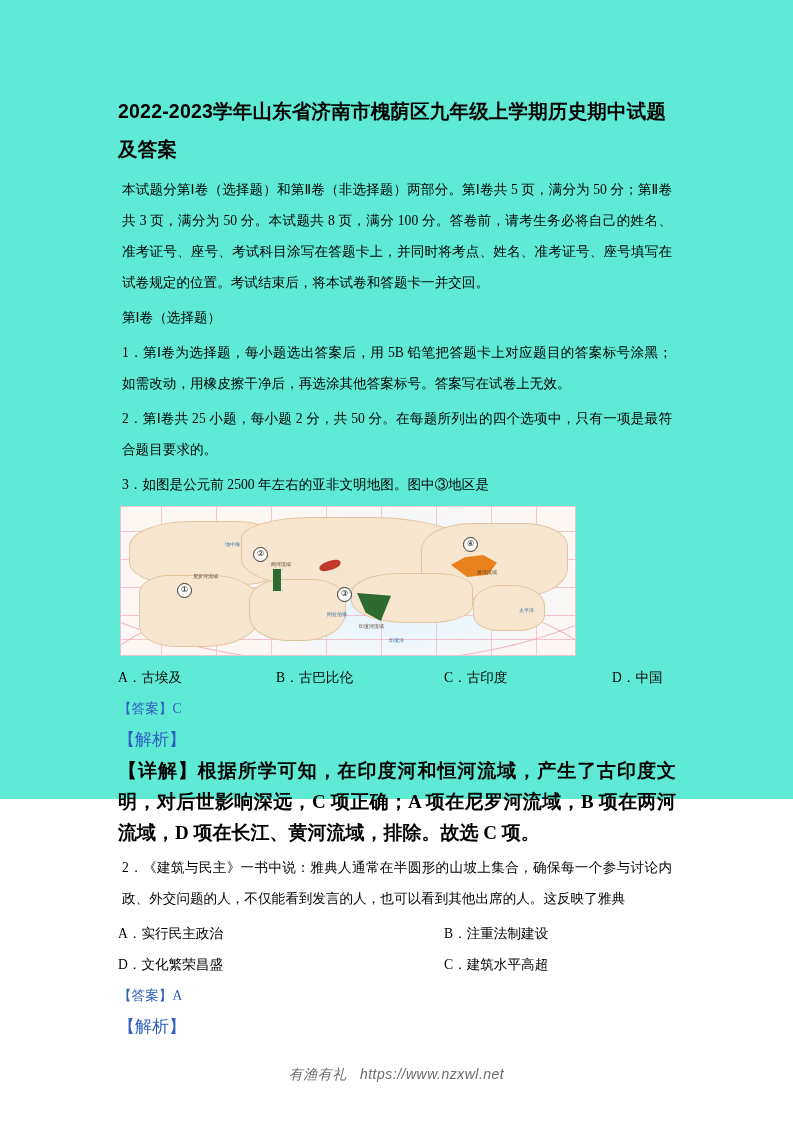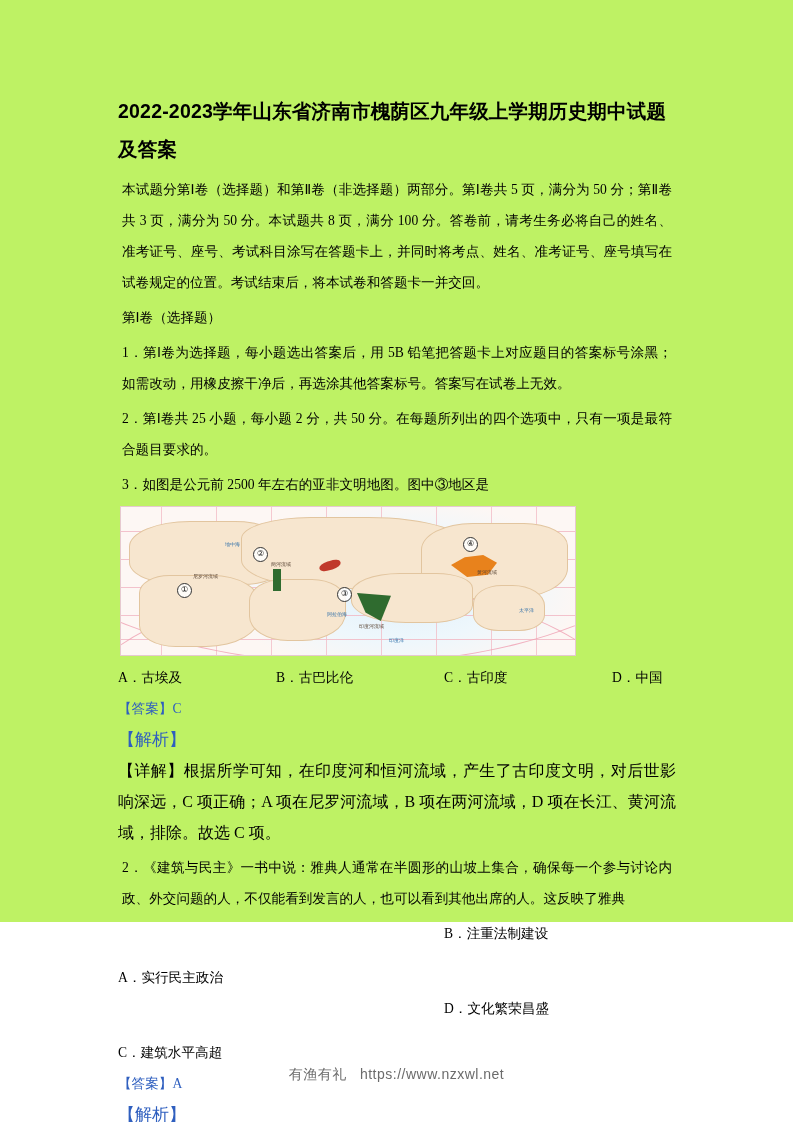--- a/index.html
+++ b/index.html
@@ -12,22 +12,22 @@
     height: 1122px;
     position: relative;
     font-family: "Liberation Serif", serif;
     color: #000000;
     overflow: hidden;
   }
   .page {
     position: absolute;
     left: 0; top: 0;
     width: 793px;
-    height: 922px;
-    background: #bef264;
+    height: 799px;
+    background: #5eead4;
   }
   .content {
     position: absolute;
     left: 118px;
     top: 92px;
     width: 558px;
   }
   h1.doc-title {
     font-family: "Liberation Sans", sans-serif;
     font-weight: bold;
@@ -54,39 +54,40 @@
     line-height: 31px;
     margin: 0;
   }
   .analysis-line {
     color: #2f5fbf;
     font-size: 17px;
     line-height: 31px;
     margin: 0;
   }
   .detail-line {
-    font-size: 16px;
+    font-size: 19px;
     line-height: 31px;
     margin: 0;
     text-align: justify;
     text-justify: inter-ideograph;
+    font-weight: bold;
   }
   .opt-row {
     display: flex;
     font-size: 13.6px;
     line-height: 31px;
   }
   .opt-row .opt {
     white-space: nowrap;
   }
   .opt-row.four .opt:nth-child(1) { width: 158px; }
   .opt-row.four .opt:nth-child(2) { width: 168px; }
   .opt-row.four .opt:nth-child(3) { width: 168px; }
   .opt-row.four .opt:nth-child(4) { width: 64px; }
-  .opt-row.two .opt:nth-child(1) { width: 326px; margin-top: 44px; }
+  .opt-row.two .opt:nth-child(1) { width: 326px; }
   .opt-row.two .opt:nth-child(2) { width: 232px; }
 
   
   .figure-wrap {
     margin: 6px 0 6px 0;
   }
   .map {
     position: relative;
     width: 454px;
     height: 148px;
@@ -163,20 +164,21 @@
   .footer {
     position: absolute;
     left: 0;
     top: 1066px;
     width: 793px;
     text-align: center;
     font-size: 14px;
     color: #6b6b6b;
     font-family: "Liberation Sans", sans-serif;
     letter-spacing: .5px;
+    font-style: italic;
   }
   .footer .mark { color: #6b6b6b; }
 </style>
 </head>
 <body>
 
 <div class="page">
   <div class="content">
 
     <h1 class="doc-title">2022-2023学年山东省济南市槐荫区九年级上学期历史期中试题及答案</h1>
@@ -251,22 +253,22 @@
     <p class="analysis-line">【解析】</p>
     <p class="detail-line">【详解】根据所学可知，在印度河和恒河流域，产生了古印度文明，对后世影响深远，C 项正确；A 项在尼罗河流域，B 项在两河流域，D 项在长江、黄河流域，排除。故选 C 项。</p>
 
     <p class="body-text">2．《建筑与民主》一书中说：雅典人通常在半圆形的山坡上集合，确保每一个参与讨论内政、外交问题的人，不仅能看到发言的人，也可以看到其他出席的人。这反映了雅典</p>
 
     <div class="opt-row two">
       <span class="opt">A．实行民主政治</span>
       <span class="opt">B．注重法制建设</span>
     </div>
     <div class="opt-row two">
+      <span class="opt">D．文化繁荣昌盛</span>
       <span class="opt">C．建筑水平高超</span>
-      <span class="opt">D．文化繁荣昌盛</span>
     </div>
 
     <p class="answer-line">【答案】A</p>
     <p class="analysis-line">【解析】</p>
 
   </div>
 
   <div class="footer">
     <span class="mark">有渔有礼</span>
     <span>&nbsp;</span>

